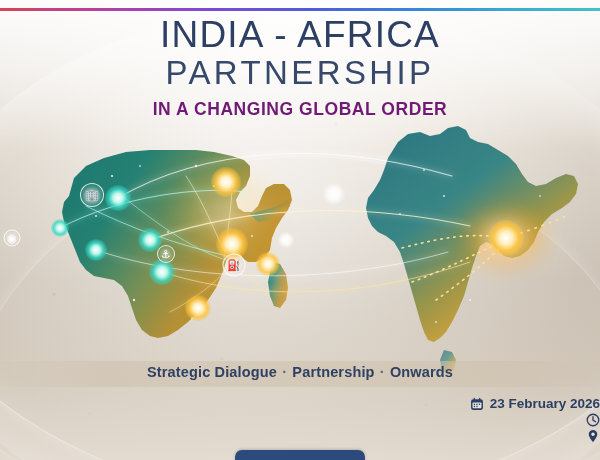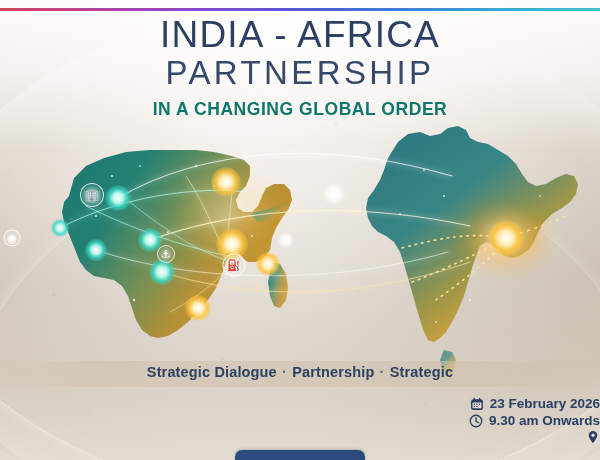--- a/index.html
+++ b/index.html
@@ -69,21 +69,21 @@
   .t1{
     font-size:37px;font-weight:400;letter-spacing:1.2px;line-height:1.02;
     color:#2d3f63;white-space:nowrap;
   }
   .t2{
     font-size:33px;font-weight:300;letter-spacing:3.4px;line-height:1.12;
     color:#37496b;white-space:nowrap;margin-top:1px;
   }
   .t3{
     font-size:17.5px;font-weight:600;letter-spacing:.55px;line-height:1.1;
-    color:#0f766e;white-space:nowrap;margin-top:8px;
+    color:#701a75;white-space:nowrap;margin-top:8px;
   }
 
   
   .maps{position:absolute;inset:0;z-index:3;}
   .mapsvg{position:absolute;width:100%;height:100%;left:0;top:0;}
 
   .node{
     position:absolute;border-radius:50%;pointer-events:none;
     transform:translate(-50%,-50%);
   }
@@ -297,21 +297,21 @@
     <div class="t2">PARTNERSHIP</div>
     <div class="t3">IN A CHANGING GLOBAL ORDER</div>
   </div>
 
   <div class="band"></div>
   <div class="tagline">
     <span>Strategic Dialogue</span>
     <span class="dot">·</span>
     <span>Partnership</span>
     <span class="dot">·</span>
-    <span>Strategic</span>
+    <span>Onwards</span>
   </div>
 
   <div class="details">
 
     <div class="drow">
       <svg class="ico" viewBox="0 0 16 16">
         <rect x="1.2" y="2.6" width="13.6" height="12.2" rx="2.6" fill="#2b3f64"></rect>
         <rect x="2.9" y="6.2" width="10.2" height="6.6" rx="1" fill="#e9e3da"></rect>
         <rect x="4.3" y="7.6" width="1.5" height="1.5" fill="#2b3f64"></rect>
         <rect x="7.2" y="7.6" width="1.5" height="1.5" fill="#2b3f64"></rect>
@@ -322,21 +322,20 @@
         <rect x="10.3" y="0.9" width="1.5" height="2.8" rx=".7" fill="#2b3f64"></rect>
       </svg>
       <span>23 February 2026</span>
     </div>
 
     <div class="drow">
       <svg class="ico" viewBox="0 0 16 16">
         <circle cx="8" cy="8" r="6.6" fill="none" stroke="#2b3f64" stroke-width="1.5"></circle>
         <path d="M8 4.2 V8.2 L11 10" fill="none" stroke="#2b3f64" stroke-width="1.5" stroke-linecap="round" stroke-linejoin="round"></path>
       </svg>
-      <span>9.30 am Onwards</span>
     </div>
 
     <div class="drow">
       <svg class="ico" viewBox="0 0 16 16">
         <path d="M8 1.1c-2.7 0-4.9 2.2-4.9 4.9 0 3.5 4.9 9 4.9 9s4.9-5.5 4.9-9c0-2.7-2.2-4.9-4.9-4.9z" fill="#2b3f64"></path>
         <circle cx="8" cy="6" r="1.9" fill="#e9e3da"></circle>
       </svg>
     </div>
 
   </div>

